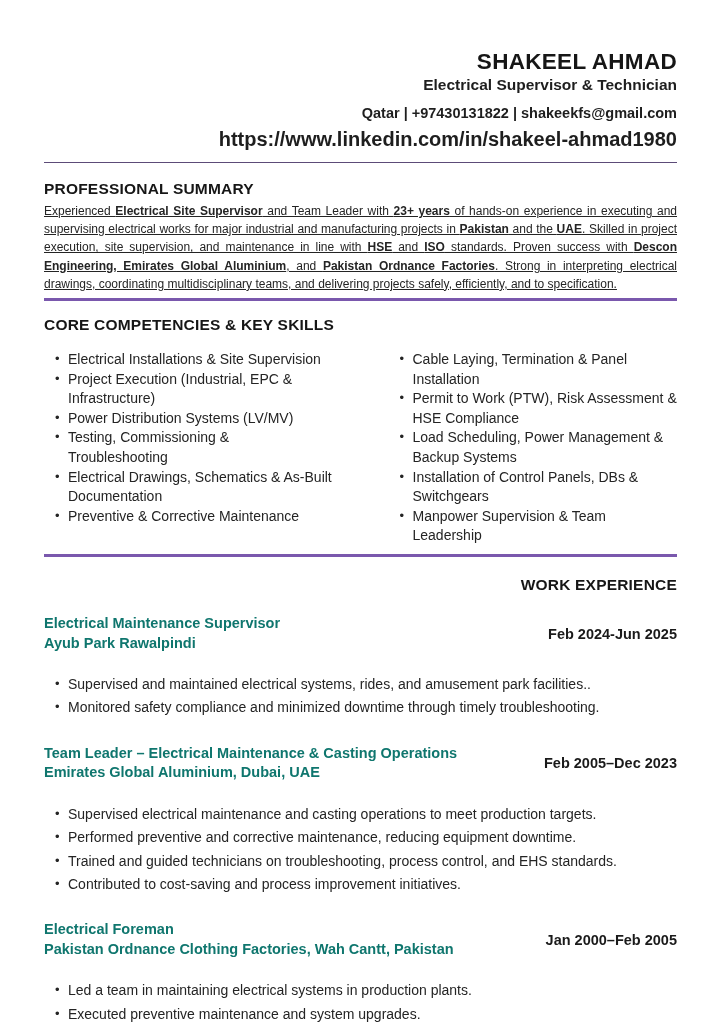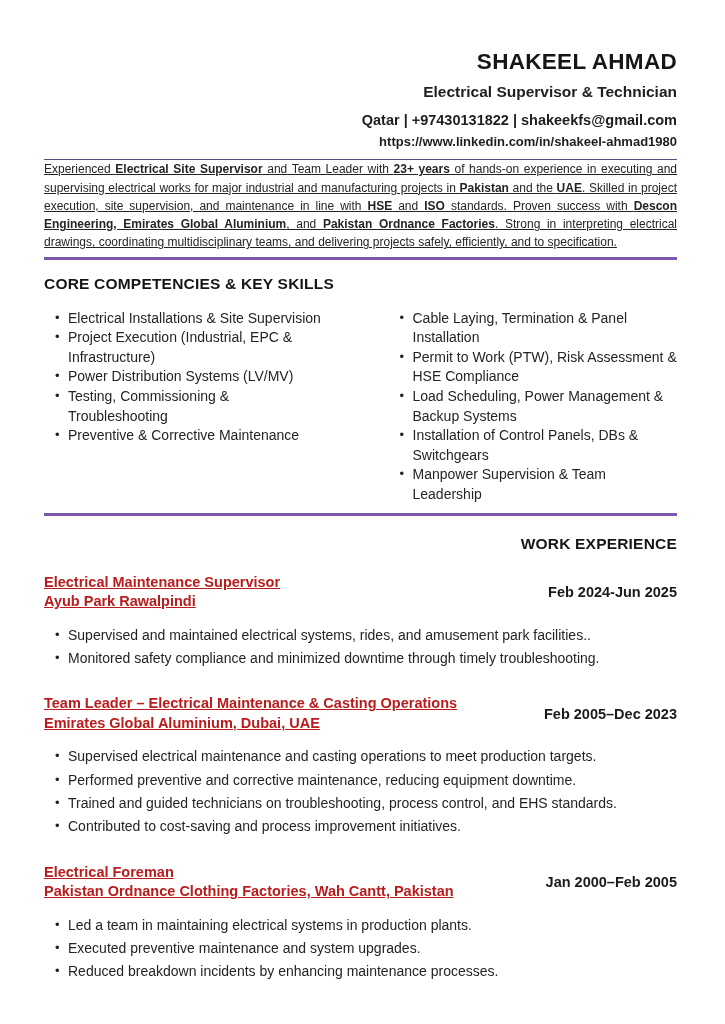--- a/index.html
+++ b/index.html
@@ -22,34 +22,33 @@
   .resume-header{padding-left:6px;text-align:right;}
   .candidate-name{
     margin:0;
     font-size:22.5px;
     font-weight:700;
     letter-spacing:.3px;
     line-height:1.2;
     color:#161616;
   }
   .candidate-title{
-    margin-top:7px;
     font-size:15.5px;
     font-weight:700;
     line-height:1.25;
   }
   .contact-line{
     margin-top:10px;
     font-size:14.5px;
     font-weight:700;
     line-height:1.35;
   }
   .linkedin-line{
     margin-top:2px;
-    font-size:13px;
+    font-size:20px;
     font-weight:700;
     line-height:1.35;
     color:var(--text);
     text-decoration:none;
     display:inline-block;
   }
   hr{border:0;margin:0;}
   .rule-thin{border-top:1.5px solid var(--header-line);margin-top:9px;}
   .rule-thick{border-top:3px solid var(--accent-line);}
   
@@ -104,61 +103,62 @@
   .job-head{
     display:flex;
     justify-content:space-between;
     align-items:center;
     gap:16px;
   }
   .job-title,.job-company{
     font-size:14.5px;
     font-weight:700;
     line-height:1.35;
-    color:#b91c1c;
-    text-decoration:underline;
+    color:#0f766e;
   }
   .job-dates{
     font-size:14.5px;
     font-weight:700;
     white-space:nowrap;
     color:#1a1a1a;
   }
-  .job .bullet-list{margin-top:14px;}
+  .job .bullet-list{margin-top:22px;}
   .job .bullet-list li{margin-bottom:4px;line-height:1.38;}
 </style>
 </head>
 <body>
 
 <div class="page">
 
   <header class="resume-header">
     <h1 class="candidate-name">SHAKEEL AHMAD</h1>
     <div class="candidate-title">Electrical Supervisor &amp; Technician</div>
     <div class="contact-line">Qatar | +97430131822 | shakeekfs@gmail.com</div>
     <div><a class="linkedin-line" href="#">https://www.linkedin.com/in/shakeel-ahmad1980</a></div>
   </header>
 
   <hr class="rule-thin">
 
   <section class="summary-section">
+    <h2 class="section-heading">PROFESSIONAL SUMMARY</h2>
     <p class="summary-text"><span>Experienced </span><b>Electrical Site Supervisor</b><span> and Team Leader with </span><b>23+ years</b><span> of hands-on experience in executing and supervising electrical works for major industrial and manufacturing projects in </span><b>Pakistan</b><span> and the </span><b>UAE</b><span>. Skilled in project execution, site supervision, and maintenance in line with </span><b>HSE</b><span> and </span><b>ISO</b><span> standards. Proven success with </span><b>Descon Engineering, Emirates Global Aluminium</b><span>, and </span><b>Pakistan Ordnance Factories</b><span>. Strong in interpreting electrical drawings, coordinating multidisciplinary teams, and delivering projects safely, efficiently, and to specification.</span></p>
   </section>
 
   <hr class="rule-thick">
 
   <section class="skills-section">
     <h2 class="section-heading">CORE COMPETENCIES &amp; KEY SKILLS</h2>
     <div class="skills-grid">
       <ul class="bullet-list">
 
       <li>Electrical Installations &amp; Site Supervision</li>
           <li>Project Execution (Industrial, EPC &amp; Infrastructure)</li>
           <li>Power Distribution Systems (LV/MV)</li>
           <li>Testing, Commissioning &amp; Troubleshooting</li>
+          <li>Electrical Drawings, Schematics &amp; As-Built Documentation</li>
           <li>Preventive &amp; Corrective Maintenance</li>
         </ul>
       <ul class="bullet-list">
 
       <li>Cable Laying, Termination &amp; Panel Installation</li>
           <li>Permit to Work (PTW), Risk Assessment &amp; HSE Compliance</li>
           <li>Load Scheduling, Power Management &amp; Backup Systems</li>
           <li>Installation of Control Panels, DBs &amp; Switchgears</li>
           <li>Manpower Supervision &amp; Team Leadership</li>
         </ul>

